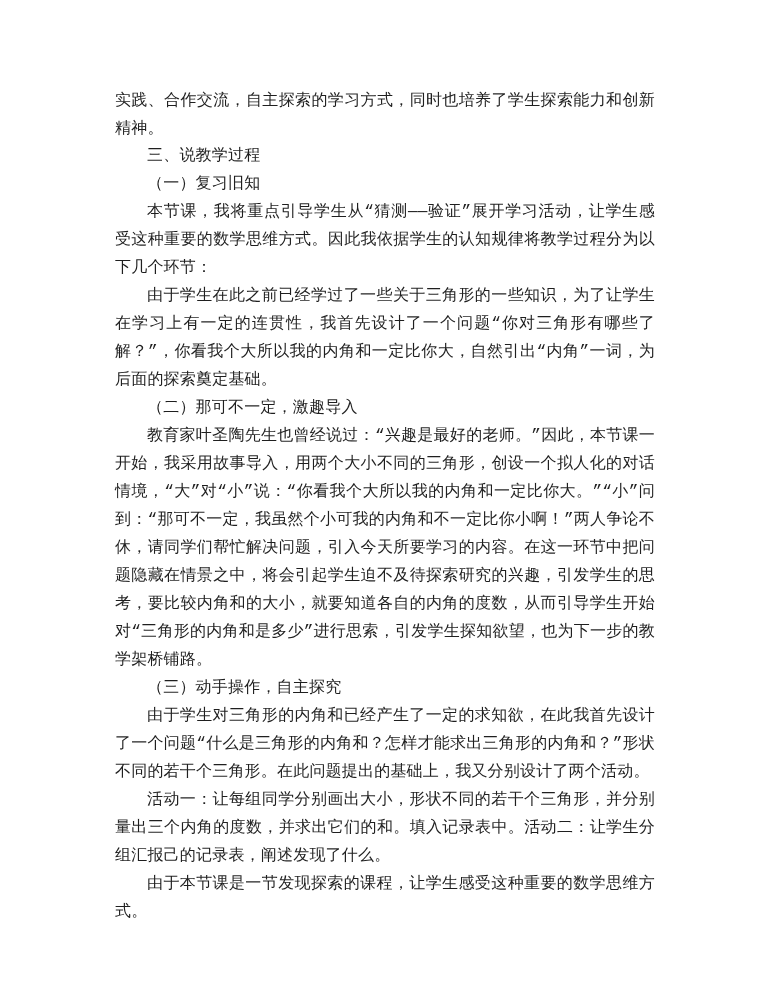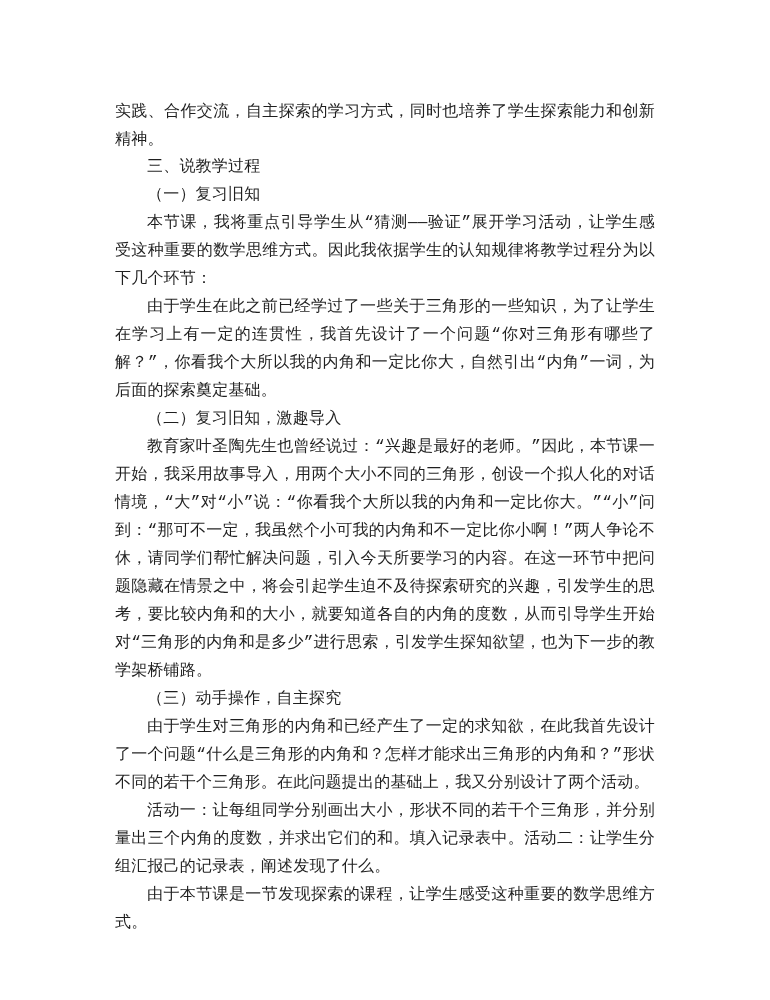--- a/index.html
+++ b/index.html
@@ -8,21 +8,21 @@
     background: #ffffff;
   }
   body {
     width: 770px;
     height: 1000px;
     overflow: hidden;
     font-family: "Liberation Serif", "DejaVu Serif", serif;
   }
   .page {
     width: 540px;
-    margin: 15px auto;
+    margin: 4px auto;
     padding-top: 82px;
     color: #1f1f1f;
     font-size: 16px;
     line-height: 28px;
     text-align: justify;
     letter-spacing: 0.2px;
   }
   .para {
     margin: 0;
     padding: 0;
@@ -34,19 +34,19 @@
 </style>
 </head>
 <body>
 
 <div class="page">
   <p class="para">实践、合作交流，自主探索的学习方式，同时也培养了学生探索能力和创新精神。</p>
   <p class="para indent">三、说教学过程</p>
   <p class="para indent">（一）复习旧知</p>
   <p class="para indent">本节课，我将重点引导学生从“猜测——验证”展开学习活动，让学生感受这种重要的数学思维方式。因此我依据学生的认知规律将教学过程分为以下几个环节：</p>
   <p class="para indent">由于学生在此之前已经学过了一些关于三角形的一些知识，为了让学生在学习上有一定的连贯性，我首先设计了一个问题“你对三角形有哪些了解？”，你看我个大所以我的内角和一定比你大，自然引出“内角”一词，为后面的探索奠定基础。</p>
-  <p class="para indent">（二）复习旧知，激趣导入</p>
+  <p class="para indent">（二）那可不一定，激趣导入</p>
   <p class="para indent">教育家叶圣陶先生也曾经说过：“兴趣是最好的老师。”因此，本节课一开始，我采用故事导入，用两个大小不同的三角形，创设一个拟人化的对话情境，“大”对“小”说：“你看我个大所以我的内角和一定比你大。”“小”问到：“那可不一定，我虽然个小可我的内角和不一定比你小啊！”两人争论不休，请同学们帮忙解决问题，引入今天所要学习的内容。在这一环节中把问题隐藏在情景之中，将会引起学生迫不及待探索研究的兴趣，引发学生的思考，要比较内角和的大小，就要知道各自的内角的度数，从而引导学生开始对“三角形的内角和是多少”进行思索，引发学生探知欲望，也为下一步的教学架桥铺路。</p>
   <p class="para indent">（三）动手操作，自主探究</p>
   <p class="para indent">由于学生对三角形的内角和已经产生了一定的求知欲，在此我首先设计了一个问题“什么是三角形的内角和？怎样才能求出三角形的内角和？”形状不同的若干个三角形。在此问题提出的基础上，我又分别设计了两个活动。</p>
   <p class="para indent">活动一：让每组同学分别画出大小，形状不同的若干个三角形，并分别量出三个内角的度数，并求出它们的和。填入记录表中。活动二：让学生分组汇报己的记录表，阐述发现了什么。</p>
   <p class="para indent">由于本节课是一节发现探索的课程，让学生感受这种重要的数学思维方式。</p>
 </div>
 
 </body></html>

